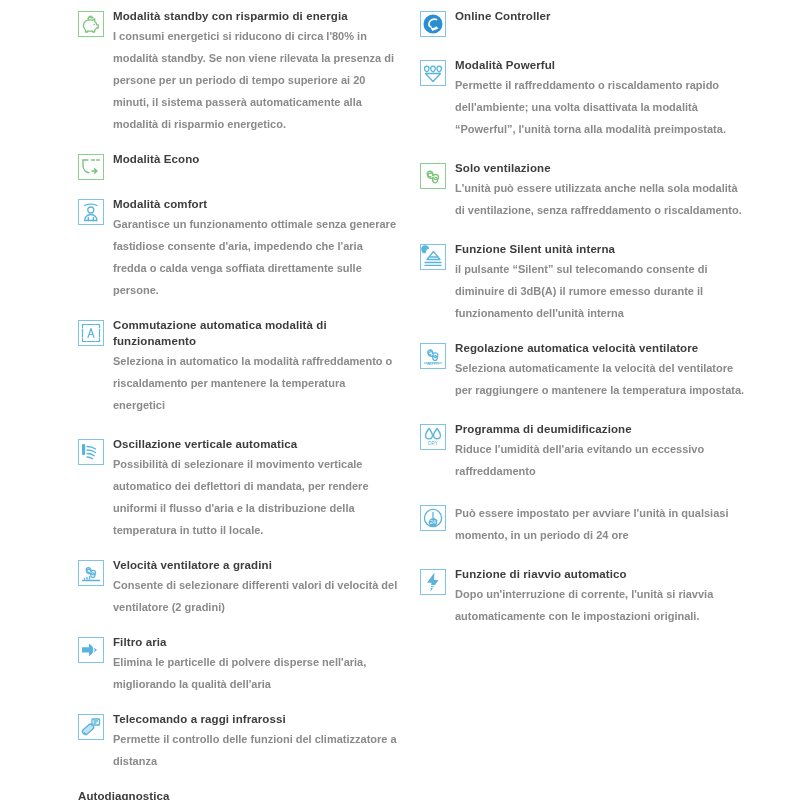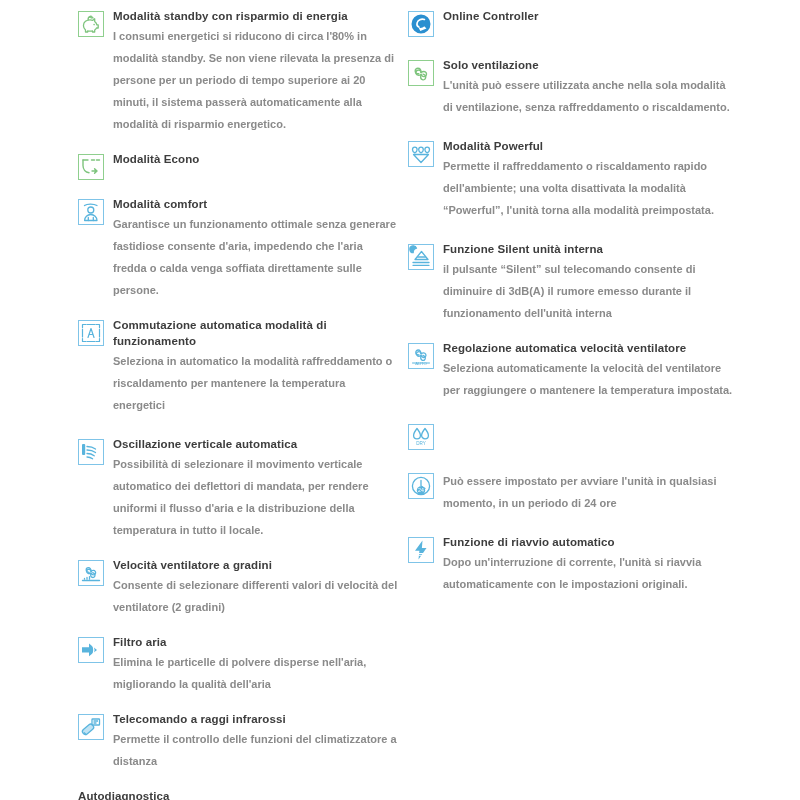--- a/index.html
+++ b/index.html
@@ -21,21 +21,21 @@
     height: 800px;
     box-sizing: border-box;
     padding: 8px 60px 0 78px;
   }
 
   .column {
     position: absolute;
     top: 8px;
   }
   .column-left  { left: 78px;  width: 320px; }
-  .column-right { left: 408px; width: 330px; }
+  .column-right { left: 420px; width: 330px; }
 
   .feature {
     display: flex;
     align-items: flex-start;
     margin-bottom: 16px;
   }
 
   .feature-icon {
     flex: 0 0 auto;
     width: 26px;
@@ -234,51 +234,51 @@
           <path d="M12 2.5A9.5 9.5 0 1 0 21.5 12 9.5 9.5 0 0 0 12 2.5z" fill="#2a8fd0"></path>
           <path d="M15.5 7.5c-3.4-1.2-6.6.6-7.4 3.4-.5 1.9.4 3.6 1.8 4.2" fill="none" stroke="#ffffff" stroke-width="1.6" stroke-linecap="round"></path>
           <path d="M9.5 15.5c2 .9 4.4.3 5.7-1.3l2.3 2.3-6.2 2.6z" fill="#ffffff"></path>
         </svg>
       </span>
       <div class="feature-body">
         <div class="feature-title">Online Controller</div>
       </div>
     </div>
 
+    <div class="feature blue gap-lg">
+      <span class="feature-icon">
+        <svg viewBox="0 0 24 24">
+            <g fill="none" stroke="#59b4dd" stroke-width="1.3" stroke-linecap="round" stroke-linejoin="round">
+          <path d="M3.5 7.8c0-1.5 1-2.6 2.3-2.6s2.3 1.1 2.3 2.6c0 1.4-.9 2.4-2.3 3.1-1.4-.7-2.3-1.7-2.3-3.1z"></path>
+          <path d="M9.7 7.8c0-1.5 1-2.6 2.3-2.6s2.3 1.1 2.3 2.6c0 1.4-.9 2.4-2.3 3.1-1.4-.7-2.3-1.7-2.3-3.1z"></path>
+          <path d="M15.9 7.8c0-1.5 1-2.6 2.3-2.6s2.3 1.1 2.3 2.6c0 1.4-.9 2.4-2.3 3.1-1.4-.7-2.3-1.7-2.3-3.1z"></path>
+          <path d="M4.5 12.5h15L12 20.5z"></path>
+        </g>
+          </svg>
+      </span>
+      <div class="feature-body">
+        <div class="feature-title">Modalità Powerful</div>
+        <div class="feature-desc">Permette il raffreddamento o riscaldamento rapido dell'ambiente; una volta disattivata la modalità “Powerful”, l'unità torna alla modalità preimpostata.</div>
+      </div>
+    </div>
+
     <div class="feature green gap-lg">
       <span class="feature-icon">
         <svg viewBox="0 0 24 24">
             <g fill="none" stroke="#7ec47d" stroke-width="1.4" stroke-linecap="round" stroke-linejoin="round">
           <path d="M12 11.5c0-2.6-1.2-4.3-3.1-4.3-1.6 0-2.7 1.2-2.7 2.7 0 1.8 1.6 2.9 3.6 2.9"></path>
           <path d="M12 11.5c2.1-1.5 4.2-1.3 5.1.2.8 1.3.3 2.9-1 3.6-1.6.8-3.1 0-4.1-1.7"></path>
           <path d="M12 13.6c-.7 2.5-.2 4.5 1.5 5.1 1.4.5 2.7-.4 3.1-1.8.5-1.7-.7-3.1-2.6-3.8"></path>
           <path d="M12 13.6c-2.3 1.1-4.2.6-4.9-1-.6-1.4.1-2.9 1.6-3.3 1.7-.6 3.1.5 3.7 2.2"></path>
         </g>
           </svg>
       </span>
       <div class="feature-body">
         <div class="feature-title">Solo ventilazione</div>
         <div class="feature-desc">L'unità può essere utilizzata anche nella sola modalità di ventilazione, senza raffreddamento o riscaldamento.</div>
-      </div>
-    </div>
-
-    <div class="feature blue gap-lg">
-      <span class="feature-icon">
-        <svg viewBox="0 0 24 24">
-            <g fill="none" stroke="#59b4dd" stroke-width="1.3" stroke-linecap="round" stroke-linejoin="round">
-          <path d="M3.5 7.8c0-1.5 1-2.6 2.3-2.6s2.3 1.1 2.3 2.6c0 1.4-.9 2.4-2.3 3.1-1.4-.7-2.3-1.7-2.3-3.1z"></path>
-          <path d="M9.7 7.8c0-1.5 1-2.6 2.3-2.6s2.3 1.1 2.3 2.6c0 1.4-.9 2.4-2.3 3.1-1.4-.7-2.3-1.7-2.3-3.1z"></path>
-          <path d="M15.9 7.8c0-1.5 1-2.6 2.3-2.6s2.3 1.1 2.3 2.6c0 1.4-.9 2.4-2.3 3.1-1.4-.7-2.3-1.7-2.3-3.1z"></path>
-          <path d="M4.5 12.5h15L12 20.5z"></path>
-        </g>
-          </svg>
-      </span>
-      <div class="feature-body">
-        <div class="feature-title">Modalità Powerful</div>
-        <div class="feature-desc">Permette il raffreddamento o riscaldamento rapido dell'ambiente; una volta disattivata la modalità “Powerful”, l'unità torna alla modalità preimpostata.</div>
       </div>
     </div>
 
     <div class="feature blue gap-md">
       <span class="feature-icon">
         <svg viewBox="0 0 24 24">
             <g fill="none" stroke="#59b4dd" stroke-width="1.3" stroke-linecap="round" stroke-linejoin="round">
           <path d="M7.5 3.2A3.4 3.4 0 1 0 4.2 7.7 4.4 4.4 0 0 1 7.5 3.2z" fill="#59b4dd"></path>
           <path d="M12.5 6.5L19 14.5H6z"></path>
           <path d="M8.6 12h7.8"></path>
@@ -314,20 +314,24 @@
     <div class="feature blue gap-lg">
       <span class="feature-icon">
         <svg viewBox="0 0 24 24">
             <g fill="none" stroke="#59b4dd" stroke-width="1.3" stroke-linejoin="round">
           <path d="M8 3.5c2.2 2.8 3.4 5 3.4 6.9A3.4 3.4 0 0 1 8 13.8a3.4 3.4 0 0 1-3.4-3.4C4.6 8.5 5.8 6.3 8 3.5z"></path>
           <path d="M16 3.5c2.2 2.8 3.4 5 3.4 6.9a3.4 3.4 0 0 1-3.4 3.4 3.4 3.4 0 0 1-3.4-3.4c0-1.9 1.2-4.1 3.4-6.9z"></path>
           <text x="12" y="20" font-size="4.6" fill="#59b4dd" stroke="none" text-anchor="middle" font-family="Liberation Sans, sans-serif">DRY</text>
         </g>
           </svg>
       </span>
+      <div class="feature-body">
+        <div class="feature-title">Programma di deumidificazione</div>
+        <div class="feature-desc">Riduce l'umidità dell'aria evitando un eccessivo raffreddamento</div>
+      </div>
     </div>
 
     <div class="feature blue gap-lg">
       <span class="feature-icon">
         <svg viewBox="0 0 24 24">
             <g fill="none" stroke="#59b4dd" stroke-width="1.3" stroke-linecap="round" stroke-linejoin="round">
           <circle cx="12" cy="12" r="8.6"></circle>
           <path d="M12 6.5V12l4 2.5"></path>
           <circle cx="12" cy="16.5" r="4.2" fill="#59b4dd" stroke="none"></circle>
           <text x="12" y="18" font-size="5.2" fill="#ffffff" stroke="none" text-anchor="middle" font-family="Liberation Sans, sans-serif">24</text>

